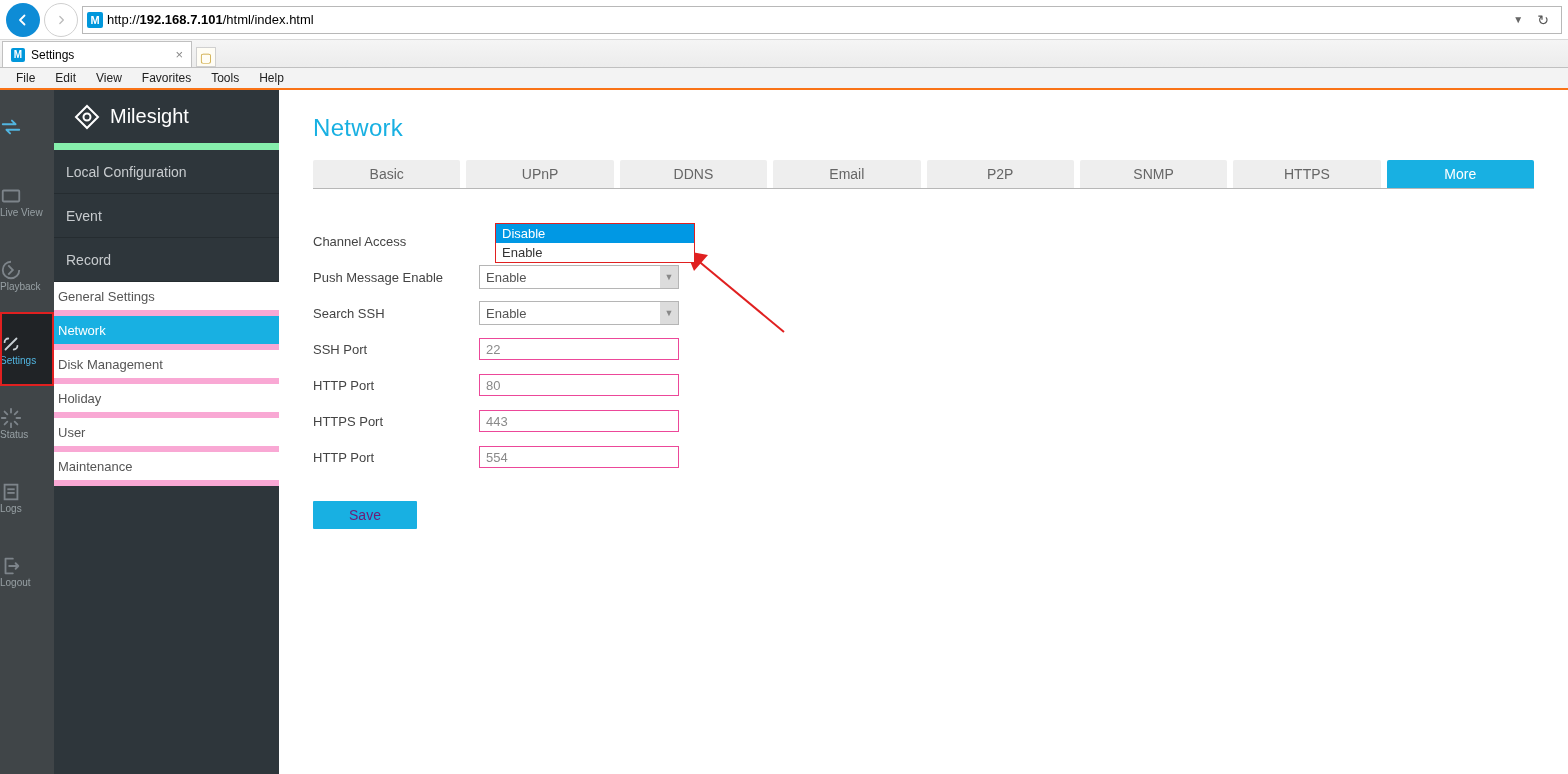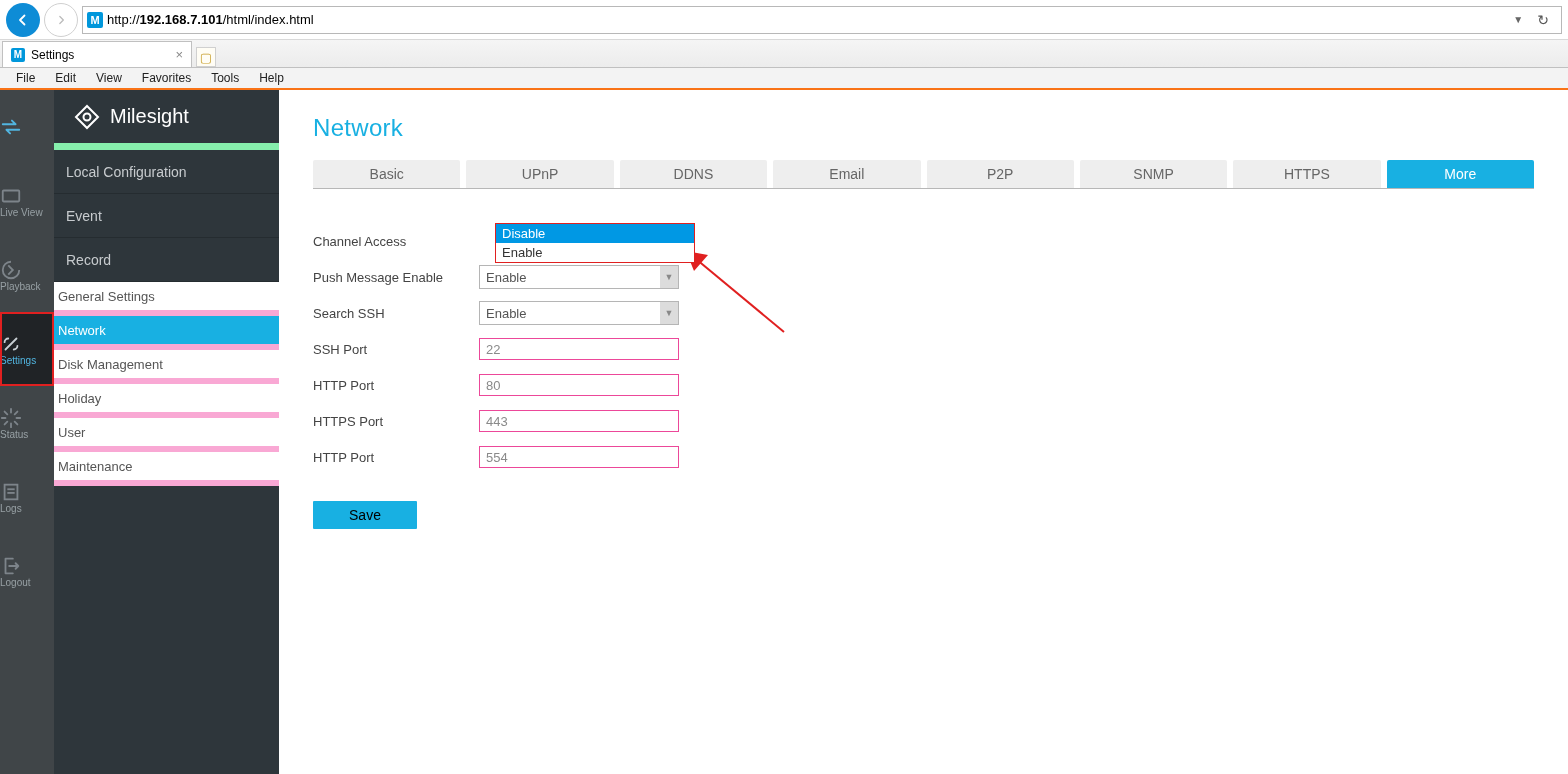--- a/index.html
+++ b/index.html
@@ -61,21 +61,21 @@
 .inp { width:200px; height:22px; border:1px solid #ec4899; font-size:13px; color:#8a8a8a; padding-left:6px;}
 
 
 .open-dd { position:absolute; left:182px; top:0; width:200px; border:1px solid #e02020; background:#fff; z-index:5; }
 .open-dd .o { height:19px; font-size:13px; padding-left:6px; display:flex; align-items:center; color:#333; cursor:pointer;}
 .open-dd .o.sel-o { background:#0098e4; color:#fff; }
 
 
 .arrow-annot { position:absolute; left:371px; top:24px; width:110px; height:100px; pointer-events:none; }
 
-.save-btn { width:104px; height:28px; background:#18b0e2; color:#000000; border:none; font-size:14px; border-radius:1px; margin-top:26px; cursor:pointer;}
+.save-btn { width:104px; height:28px; background:#18b0e2; color:#701a75; border:none; font-size:14px; border-radius:1px; margin-top:26px; cursor:pointer;}
 
 .addr-url .bold { font-weight:700; color:#000; }
 </style>
 </head>
 <body>
 
 <div class="browser-chrome">
   <div class="nav-row">
     <div class="nav-btn nav-back">
       <svg viewBox="0 0 24 24" width="18" height="18">

